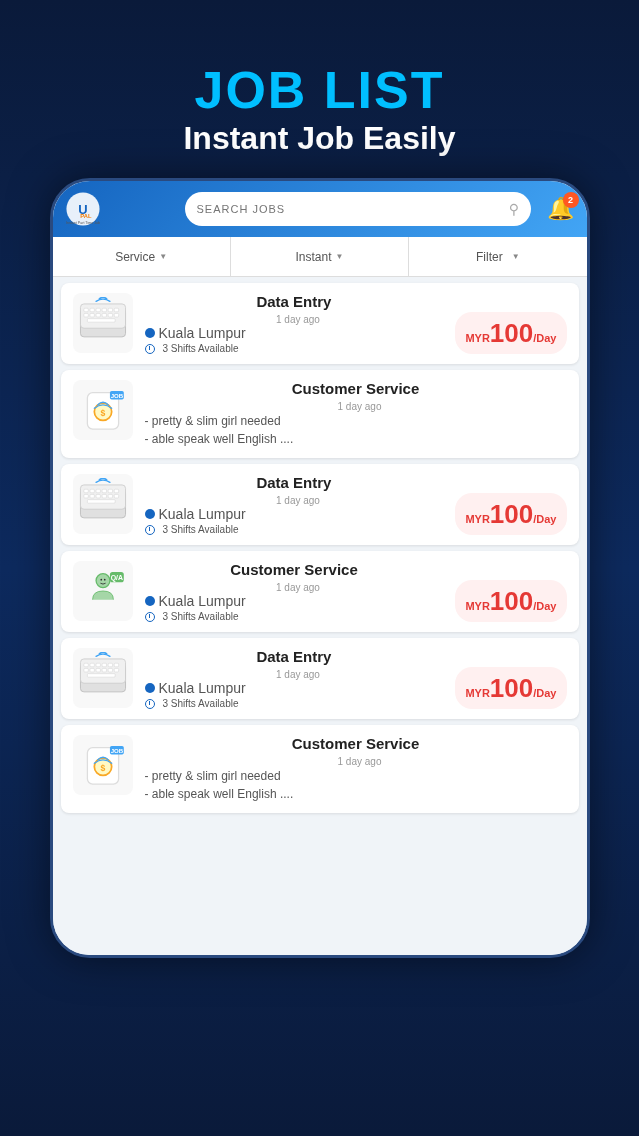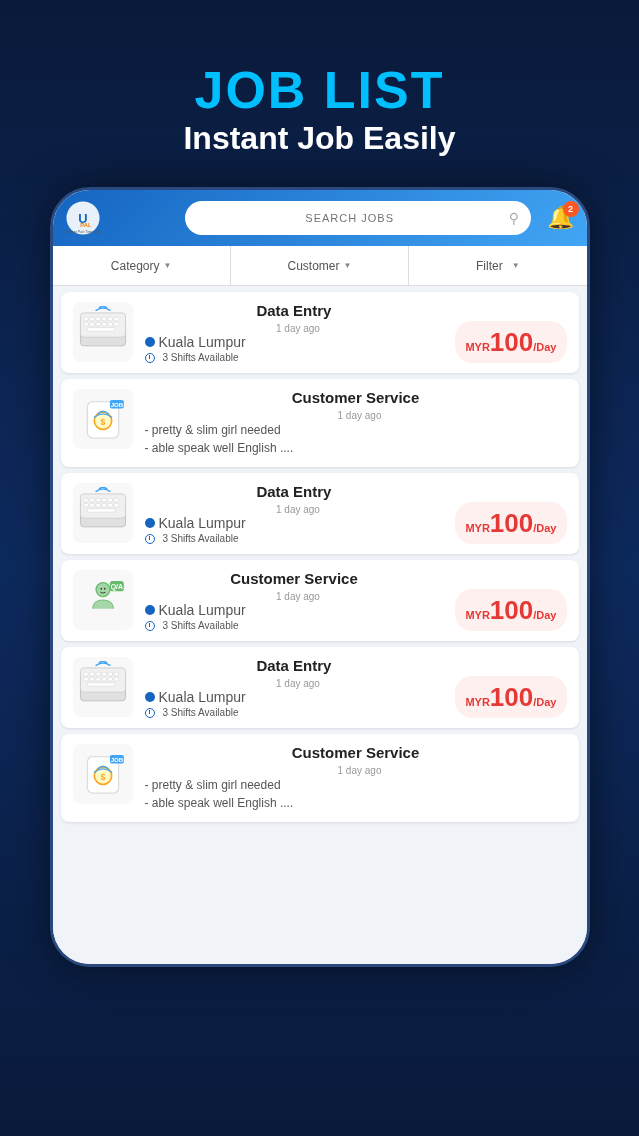--- a/index.html
+++ b/index.html
@@ -8,21 +8,21 @@
       height: 1136px;
       background: linear-gradient(180deg, #0a1a3a 0%, #0d2a5e 50%, #0a1a3a 100%);
       font-family: 'Arial', sans-serif;
       display: flex;
       flex-direction: column;
       align-items: center;
       overflow: hidden;
     }
     .header-section {
       text-align: center;
-      padding: 60px 20px 30px;
+      padding: 60px 20px 21px;
     }
     .header-section .title-blue {
       font-size: 52px;
       font-weight: 900;
       color: #00bfff;
       letter-spacing: 2px;
     }
     .header-section .title-white {
       font-size: 32px;
       font-weight: 600;
@@ -68,21 +68,20 @@
       height: 34px;
     }
     .search-bar input {
       border: none;
       outline: none;
       font-size: 11px;
       color: #999;
       letter-spacing: 1px;
       width: 100%;
       text-transform: uppercase;
-      text-align: center;
     }
     .search-icon-wrap {
       color: #aaa;
       font-size: 14px;
     }
     .bell-wrap {
       position: relative;
       margin-left: 6px;
     }
     .bell-icon {
@@ -271,25 +270,25 @@
       <div class="search-icon-wrap">⚲</div>
     </div>
     <div class="bell-wrap">
       <div class="bell-icon">🔔</div>
       <div class="bell-badge">2</div>
     </div>
   </div>
 
   <div class="filter-bar">
     <div class="filter-item">
-      <span>Category</span>
+      <span>Service</span>
       <span class="arrow">▼</span>
     </div>
     <div class="filter-item">
-      <span>Customer</span>
+      <span>Instant</span>
       <span class="arrow">▼</span>
     </div>
     <div class="filter-item">
       <span>Filter</span>
       <span class="arrow">▼</span>
     </div>
   </div>
 
   <div class="job-list" id="job-list-container">
   <div class="job-card">

